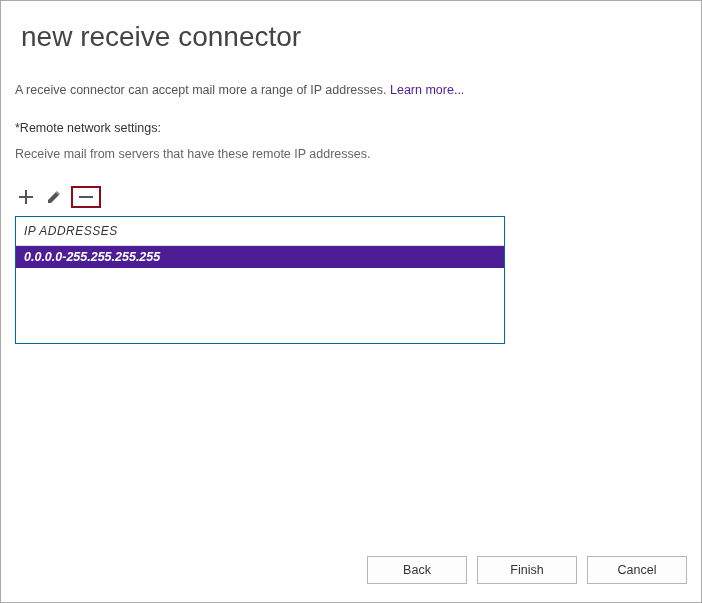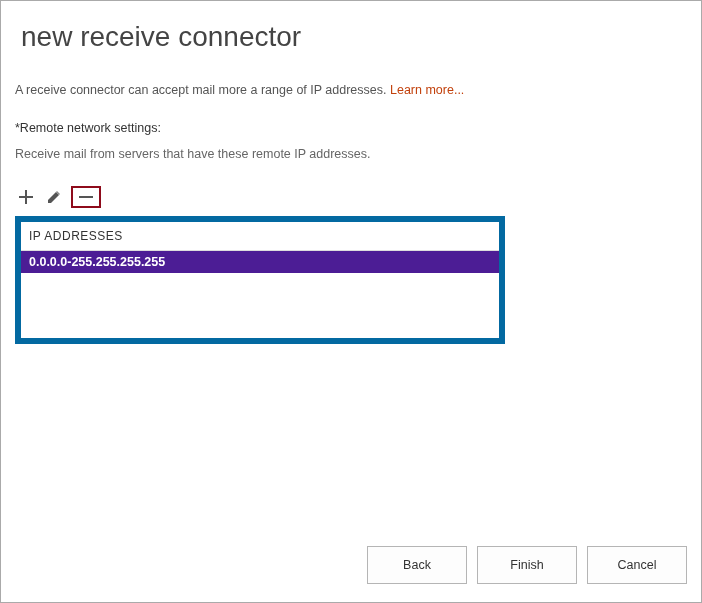--- a/index.html
+++ b/index.html
@@ -21,21 +21,21 @@
     color: #444;
     margin-bottom: 30px;
     margin-left: 6px;
   }
   .desc {
     font-size: 12.5px;
     color: #555;
     margin-bottom: 24px;
   }
   .desc a {
-    color: #c2410c;
+    color: #4c1d95;
     text-decoration: none;
     text-align: right;
   }
   .label {
     font-size: 12.5px;
     color: #333;
     margin-bottom: 12px;
   }
   .sublabel {
     font-size: 12.5px;
@@ -61,23 +61,24 @@
   .highlight-box {
     border: 2px solid #8e0b1b;
     padding: 0 2px;
     display: flex;
     align-items: center;
     justify-content: center;
     height: 22px;
   }
   .table {
     width: 490px;
-    border: 6px solid #0369a1;
+    border: 1px solid #0369a1;
     height: 128px;
     overflow: hidden;
+    font-style: italic;
   }
   .thead {
     font-size: 12px;
     letter-spacing: 0.5px;
     color: #333;
     padding: 7px 8px;
     border-bottom: 1px solid #ddd;
   }
   .row {
     padding: 4px 8px;
@@ -91,21 +92,21 @@
   }
   .footer {
     position: absolute;
     bottom: 18px;
     right: 14px;
     display: flex;
     gap: 10px;
   }
   .btn {
     min-width: 100px;
-    height: 38px;
+    height: 28px;
     border: 1px solid #b5b5b5;
     background: #fdfdfd;
     font-size: 12.5px;
     color: #333;
     cursor: pointer;
   }
 </style>
 </head>
 <body>
 

